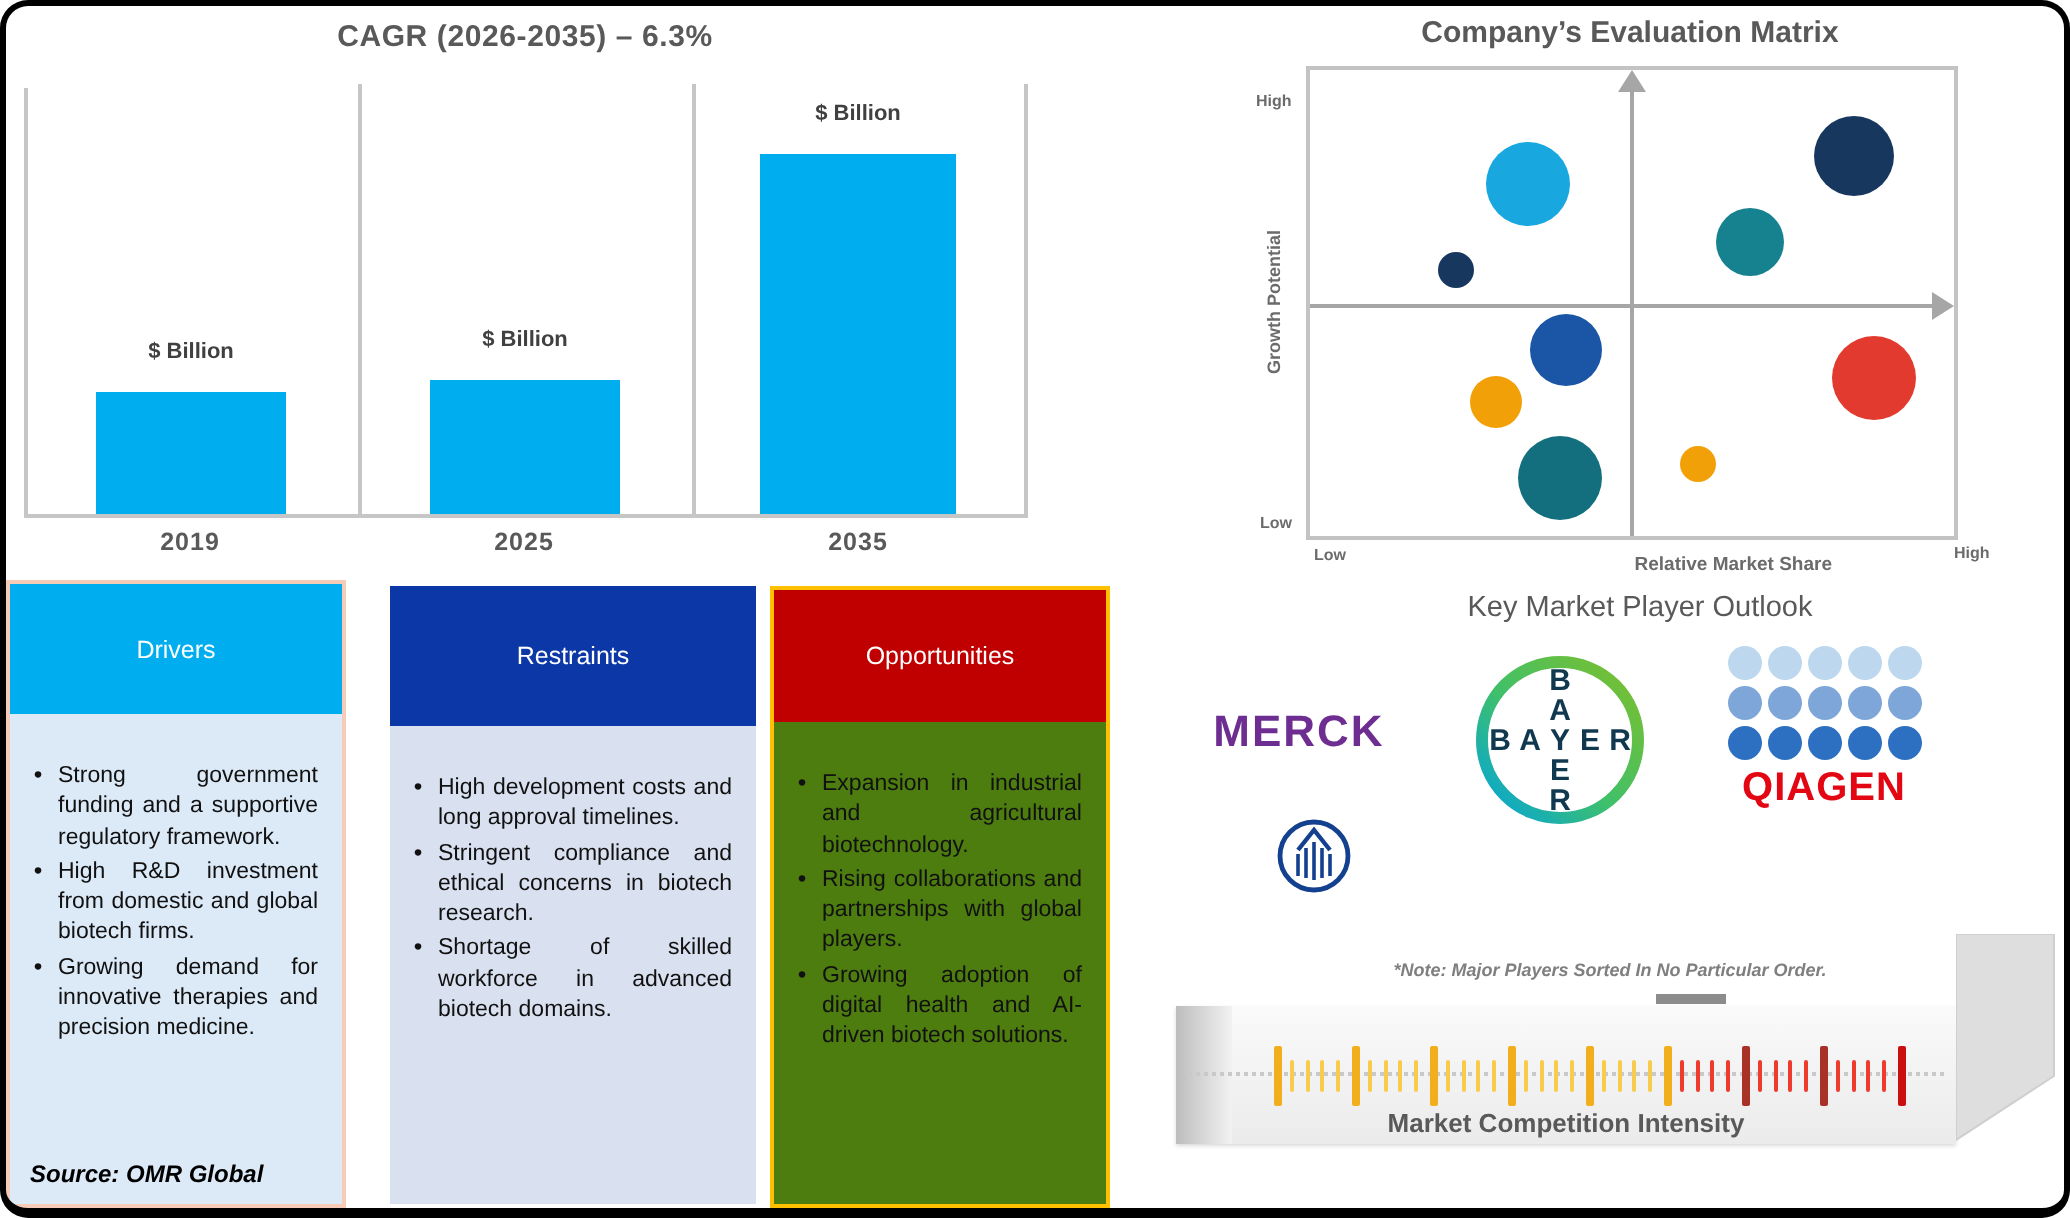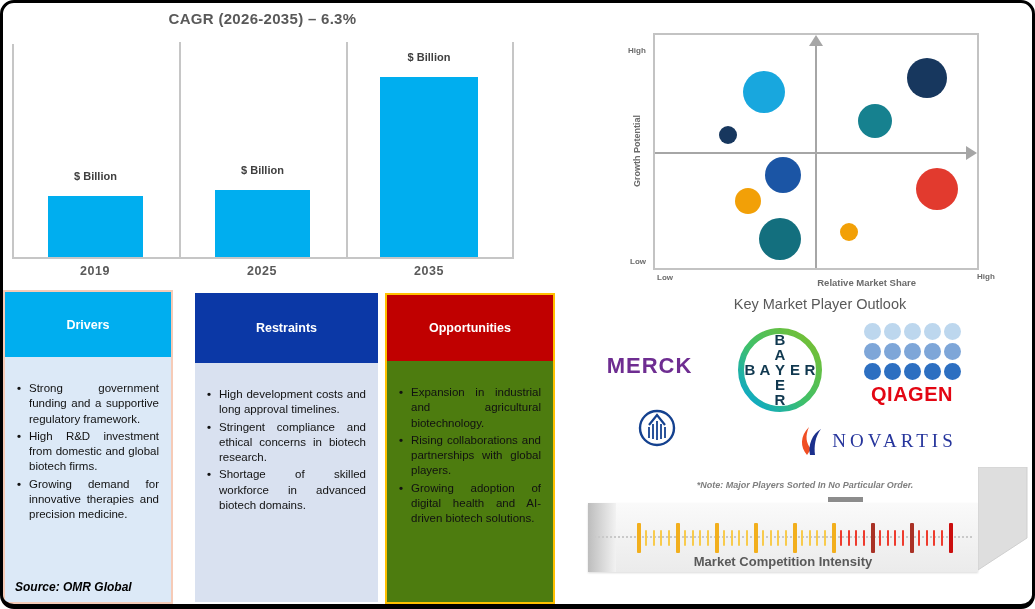--- a/index.html
+++ b/index.html
@@ -21,21 +21,21 @@
   .mx-plot{position:absolute;left:653px;top:33px;width:326px;height:237px;border:2px solid #c3c3c3;}
   .mx-axes{position:absolute;left:653px;top:33px;width:326px;height:237px;overflow:visible;}
   .bubble{position:absolute;border-radius:50%;}
   .mx-small{position:absolute;font-size:8px;color:#6b6b6b;font-weight:bold;}
   .mx-ylab{position:absolute;left:616px;top:100px;width:110px;transform:rotate(-90deg);transform-origin:center;
     text-align:center;font-size:9px;color:#6b6b6b;font-weight:bold;left:582px;top:146px;}
   .mx-xlab{position:absolute;left:716px;top:277px;width:200px;text-align:right;font-size:9.5px;color:#6b6b6b;font-weight:bold;}
 
   
   .dro-col{position:absolute;display:flex;flex-direction:column;}
-  .dro-head{display:flex;align-items:center;justify-content:center;color:#fff;font-weight:bold;font-size:12.5px;}
+  .dro-head{display:flex;align-items:center;justify-content:center;color:#fff;font-weight:normal;font-size:12.5px;}
   .dro-body{flex:1;padding:24px 12px 10px 12px;position:relative;}
   .dro-body ul{margin:0;padding:0;list-style:none;}
   .dro-body li{position:relative;padding-left:12px;margin-bottom:2px;font-size:11.5px;line-height:1.33;
     color:#111;text-align:justify;}
   .dro-body li::before{content:"\2022";position:absolute;left:0;top:0;font-weight:bold;}
   .source-note{position:absolute;left:10px;bottom:8px;font-size:12px;font-weight:bold;font-style:italic;color:#000;}
 
   
   .kmp-title{position:absolute;left:660px;top:296px;width:320px;text-align:center;
     font-size:14.5px;font-weight:normal;color:#595959;}
@@ -84,20 +84,21 @@
       <div class="bar-val" style="left: 38px; top: 170px; width: 115px;">$ Billion</div>
       <div class="bar" style="left: 215px; top: 190px; width: 95px; height: 67px; background: rgb(0, 174, 239);"></div>
       <div class="bar-val" style="left: 205px; top: 164px; width: 115px;">$ Billion</div>
       <div class="bar" style="left: 380px; top: 77px; width: 98px; height: 180px; background: rgb(0, 174, 239);"></div>
       <div class="bar-val" style="left: 370px; top: 51px; width: 118px;">$ Billion</div>
     </div>
   <div class="bc-year" style="left:45px">2019</div>
   <div class="bc-year" style="left:212px">2025</div>
   <div class="bc-year" style="left:379px">2035</div>
 
+  <div class="mx-title">Company’s Evaluation Matrix</div>
   <div class="mx-plot"></div>
   <svg class="mx-axes">
     <line x1="163" y1="235" x2="163" y2="10" stroke="#a6a6a6" stroke-width="2"></line>
     <polygon points="163,2 156,13 170,13" fill="#a6a6a6"></polygon>
     <line x1="2" y1="120" x2="314" y2="120" stroke="#a6a6a6" stroke-width="2"></line>
     <polygon points="324,120 313,113 313,127" fill="#a6a6a6"></polygon>
   </svg>
   <div id="bubbles">
       <div class="bubble" style="left: 742.84px; top: 71.25px; width: 42px; height: 42px; background: rgb(24, 167, 222);"></div>
       <div class="bubble" style="left: 718.98px; top: 125.91px; width: 18px; height: 18px; background: rgb(23, 55, 94);"></div>
@@ -206,27 +207,20 @@
       <g stroke="#14418F" stroke-width="1.8">
         <line x1="12" y1="19" x2="12" y2="30"></line>
         <line x1="16" y1="16" x2="16" y2="31"></line>
         <line x1="20" y1="13" x2="20" y2="32"></line>
         <line x1="24" y1="16" x2="24" y2="31"></line>
         <line x1="28" y1="19" x2="28" y2="30"></line>
       </g>
     </svg>
   </div>
 
-  <div class="logo-box novartis-box" style="left:775px;top:419px;width:205px;height:44px">
-    <svg width="24" height="30" viewBox="0 0 24 30">
-      <path d="M9,29 C2,21 2,10 11,1 C7,10 8,17 13,23 Z" fill="#F04E23"></path>
-      <path d="M12,29 C10,19 14,8 23,3 C17,11 16,20 17,29 Z" fill="#1B2F8C"></path>
-    </svg>
-    <span class="novartis-text">NOVARTIS</span>
-  </div>
 
   <div class="gauge-note">*Note: Major Players Sorted In No Particular Order.</div>
   <div class="pointer-bar"></div>
   <div class="pointer-tip"></div>
   <div class="gauge-band"></div>
   <div class="gauge-fold-left"></div>
   <svg class="gauge-flap" viewBox="0 0 50 104">
     <polygon points="0,0 49,0 49,71 0,103" fill="#dedede" stroke="#cfcfcf" stroke-width="1"></polygon>
   </svg>
   <div class="gauge-dots"></div>

